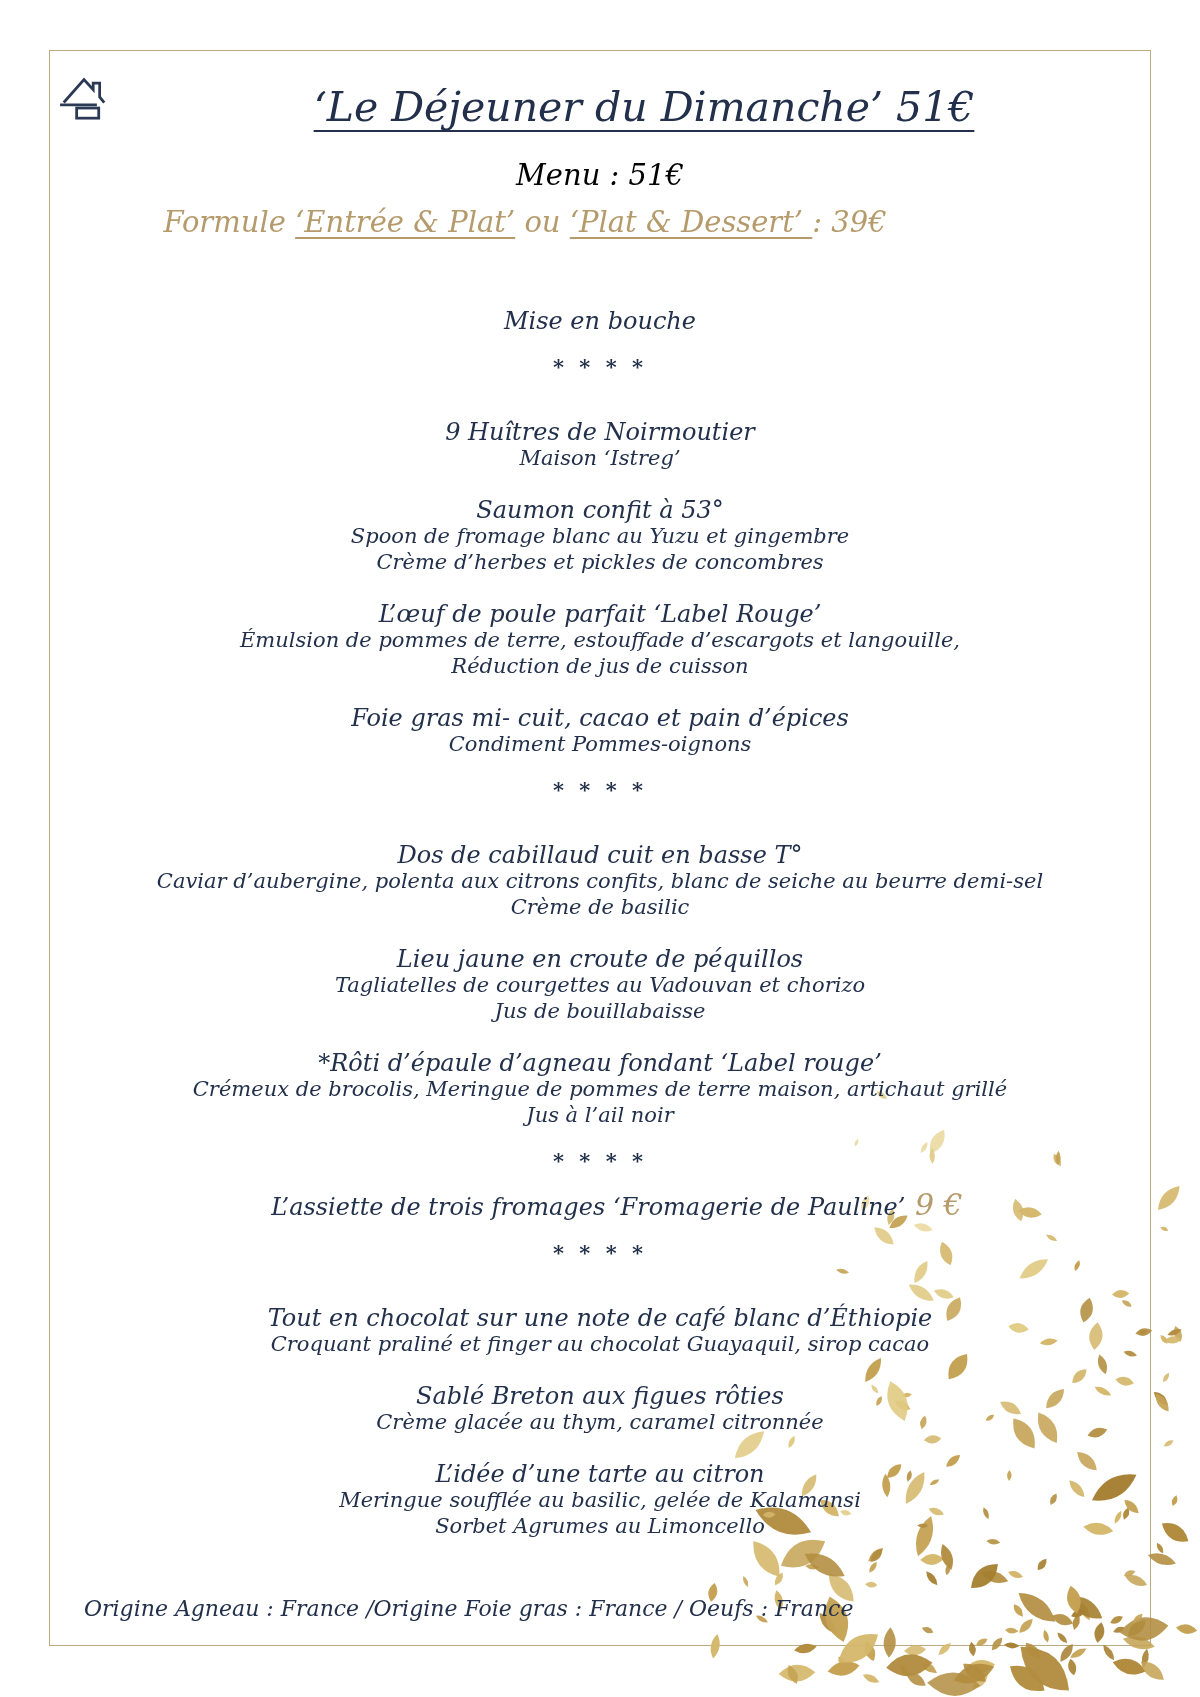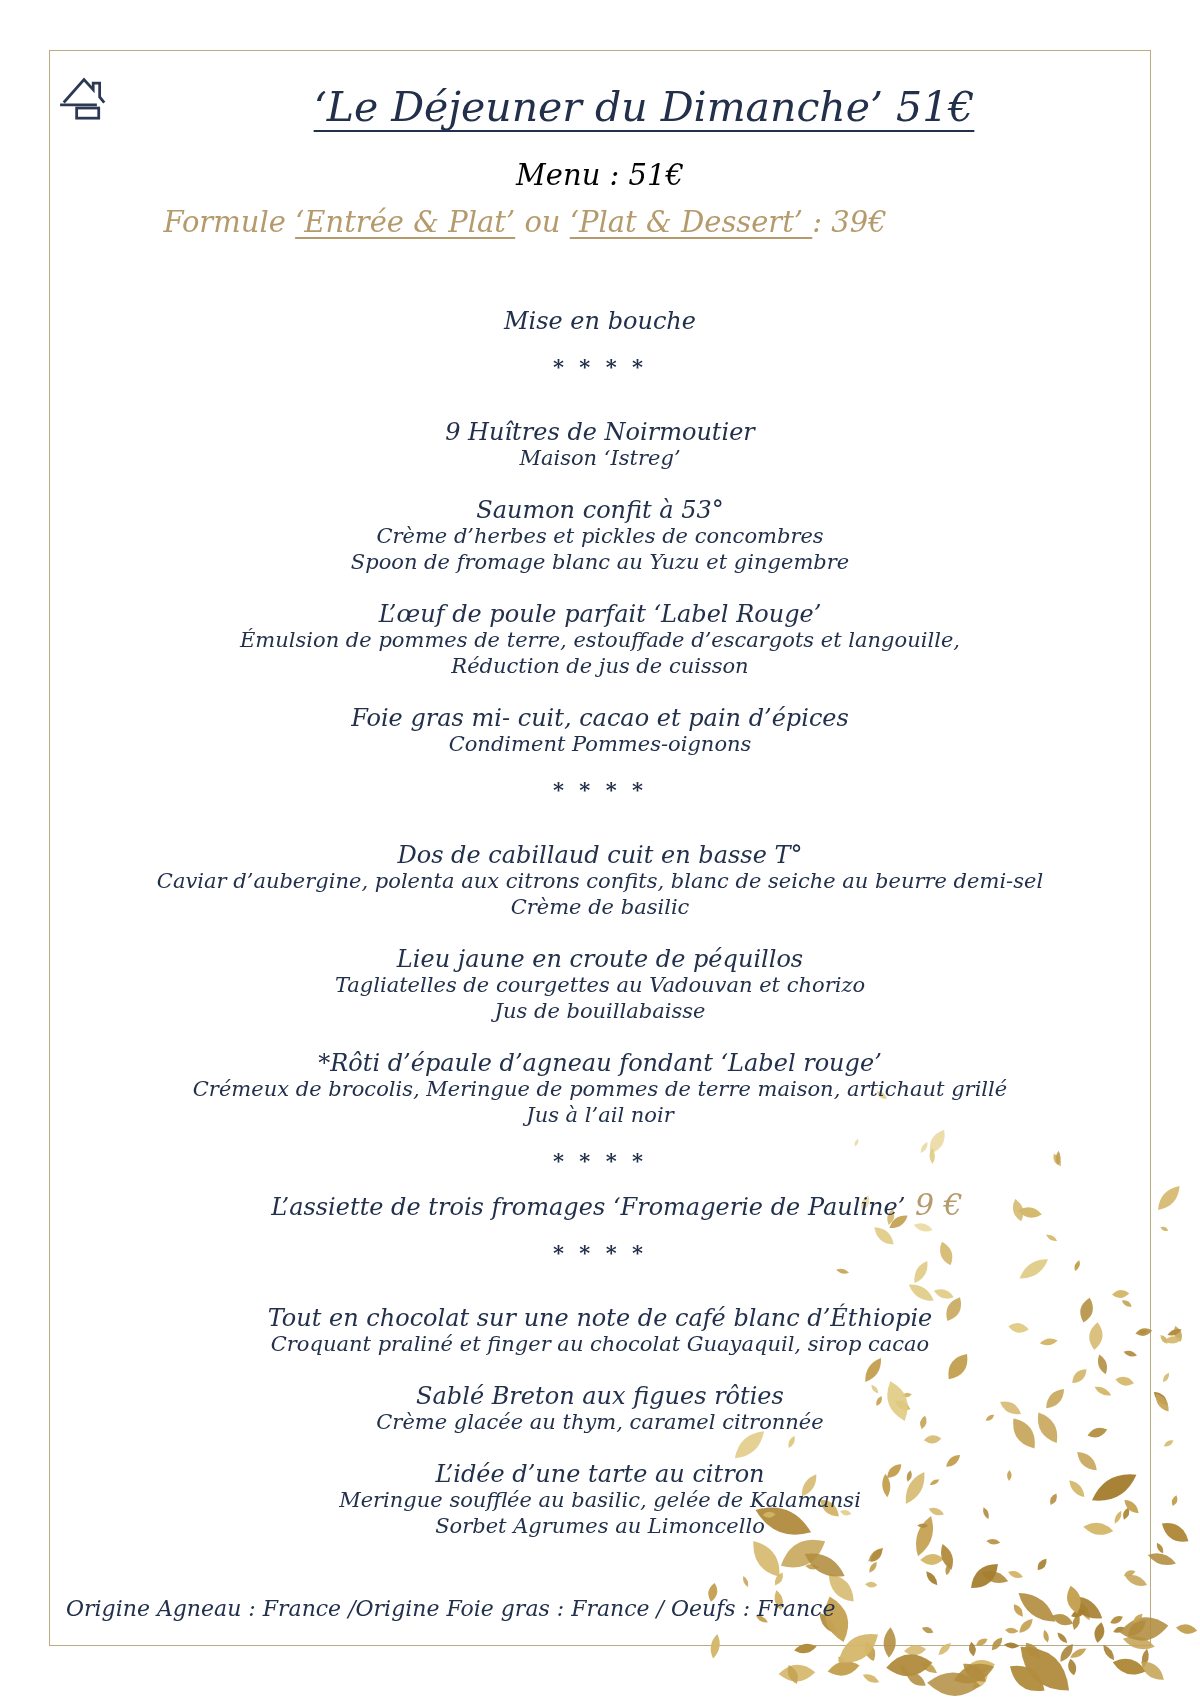--- a/index.html
+++ b/index.html
@@ -41,21 +41,21 @@
   .dish{margin-bottom:26px;}
   .dish-name{font-size:24px;line-height:26px;text-align:center;}
   .dish-desc{font-size:21px;line-height:26px;}
   .dish.tight{margin-top:-21px;padding-left:34px;}
   .stars{
     font-size:21px;line-height:26px;margin:-6px 0 39px 0;
     font-style:normal;font-weight:bold;letter-spacing:4px;color:#22304b;
   }
   .price{color:#b59a6b;font-size:30px;}
   .footer{
-    position:absolute;left:66px;top:1596px;z-index:2;
+    position:absolute;left:84px;top:1596px;z-index:2;
     font-size:22px;line-height:26px;color:#22304b;
   }
 </style>
 </head>
 <body>
 
 <div class="frame"></div>
 
 <svg class="leaves" id="leaves" viewBox="0 0 500 657" xmlns="http://www.w3.org/2000/svg">
     <path d="M0 -9.853494158368349 Q 9.027627324561902 0 0 9.853494158368349 Q -9.027627324561902 0 0 -9.853494158368349 Z" transform="translate(332.5 612.4) rotate(311)" fill="#d4b76a" opacity="0.96"></path>
@@ -253,22 +253,22 @@
     <div class="dish">
       <div class="dish-name">Mise en bouche</div>
     </div>
     <div class="stars">* * * *</div>
     <div class="dish">
       <div class="dish-name">9 Huîtres de Noirmoutier</div>
       <div class="dish-desc">Maison ‘Istreg’</div>
     </div>
     <div class="dish">
       <div class="dish-name">Saumon confit à 53°</div>
+      <div class="dish-desc">Spoon de fromage blanc au Yuzu et gingembre</div>
       <div class="dish-desc">Crème d’herbes et pickles de concombres</div>
-      <div class="dish-desc">Spoon de fromage blanc au Yuzu et gingembre</div>
     </div>
     <div class="dish">
       <div class="dish-name">L’œuf de poule parfait ‘Label Rouge’</div>
       <div class="dish-desc">Émulsion de pommes de terre, estouffade d’escargots et langouille,</div>
       <div class="dish-desc">Réduction de jus de cuisson</div>
     </div>
     <div class="dish">
       <div class="dish-name">Foie gras mi- cuit, cacao et pain d’épices</div>
       <div class="dish-desc">Condiment Pommes-oignons</div>
     </div>

